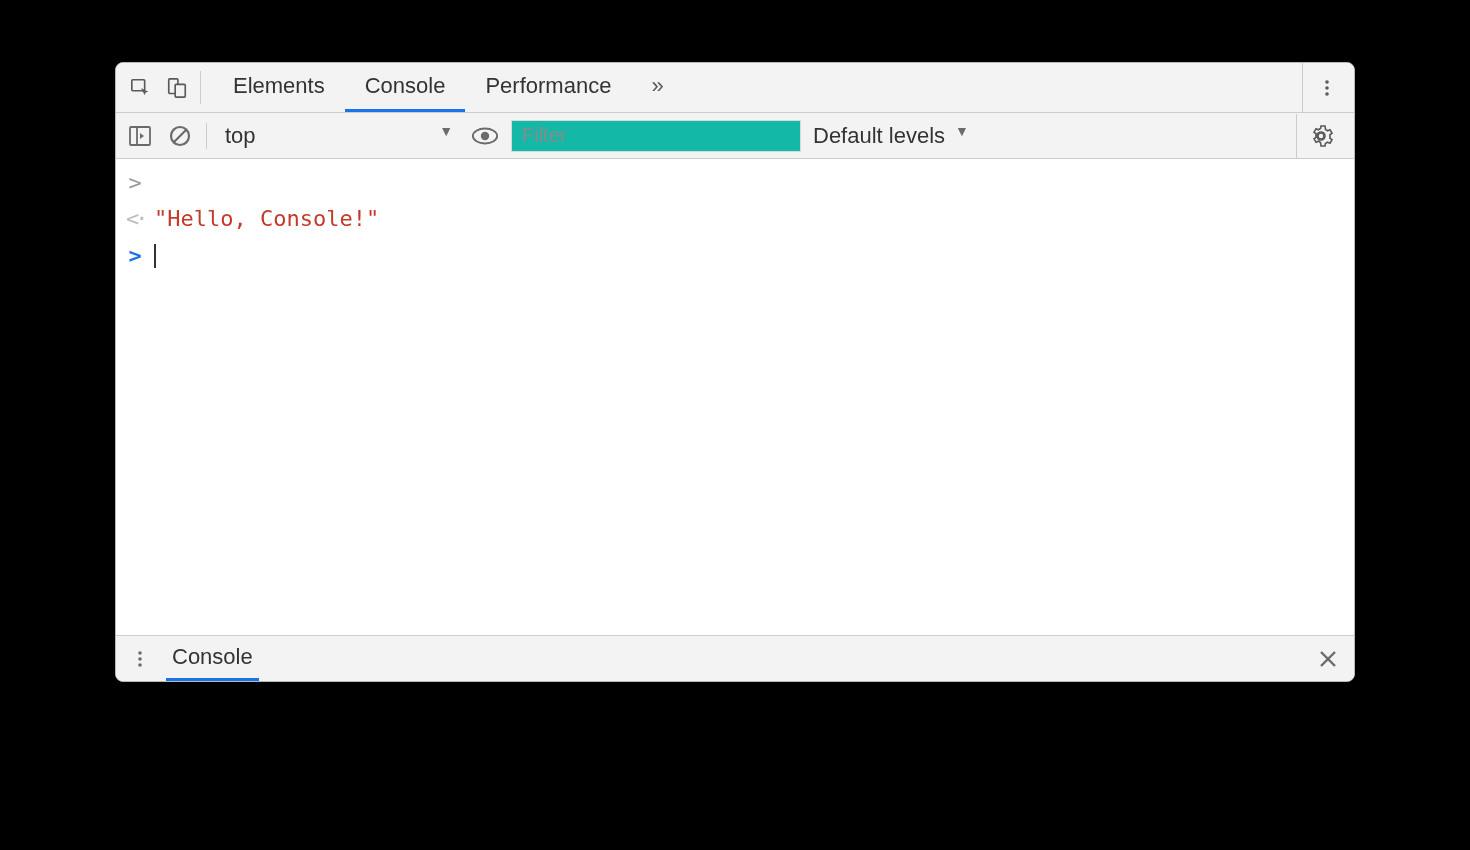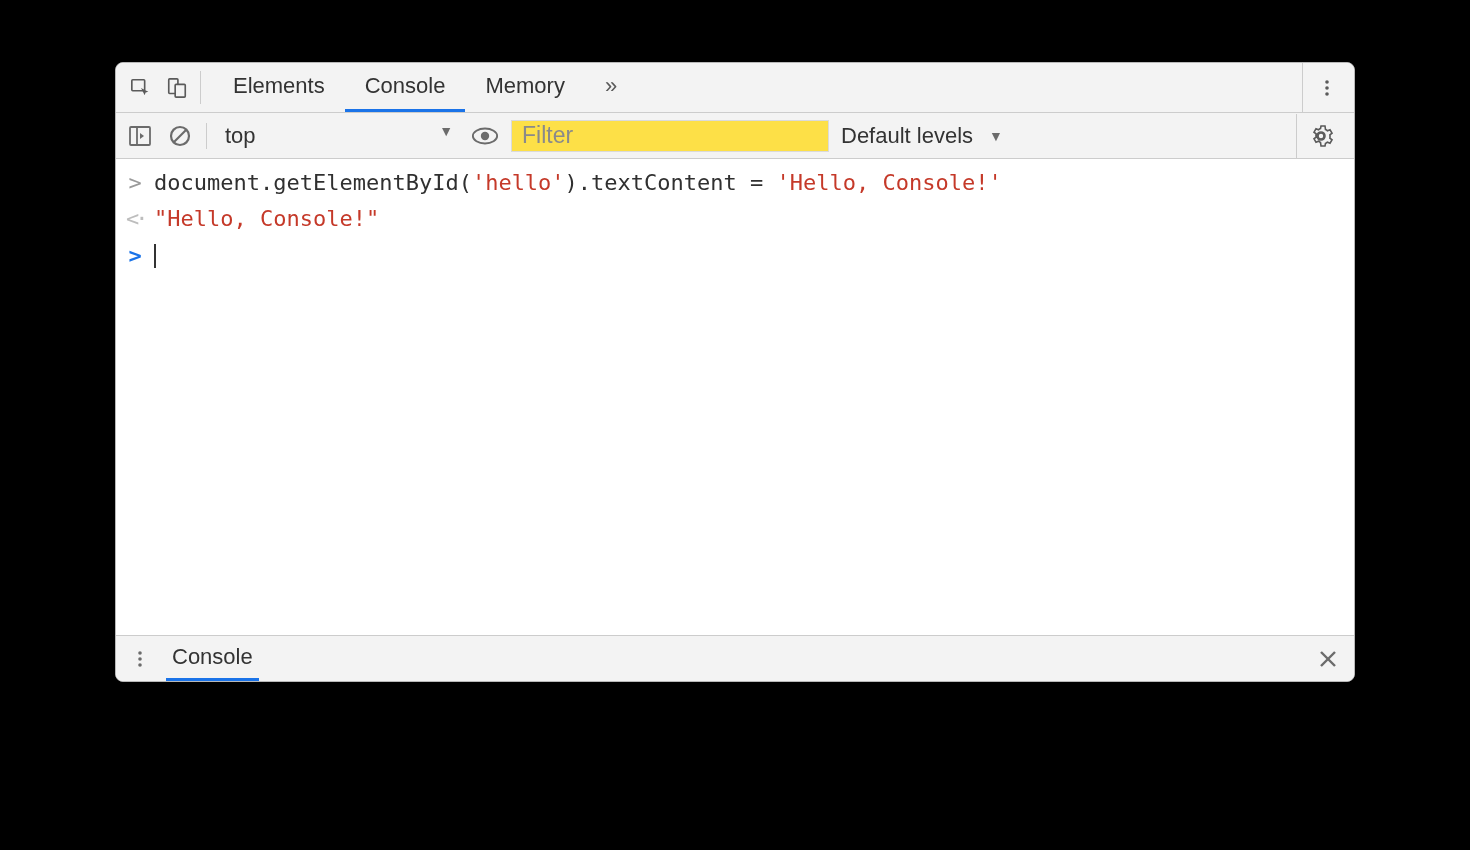--- a/index.html
+++ b/index.html
@@ -74,27 +74,27 @@
     font-size: 22px; color:#333; cursor:pointer;
     padding: 0 6px;
     min-width: 240px;
     justify-content: space-between;
   }
   .context-sel .caret { color:#6b6b6b; font-size: 14px; }
   .filter-input {
     flex: 0 0 290px;
     height: 32px;
     border: 1px solid #dadada;
-    background: #fde047;
-    font-size: 23px;
+    background: #14b8a6;
+    font-size: 20px;
     padding: 12px 10px;
     color: #333;
   }
   .filter-input::placeholder { color: #8a8a8a; }
-  .levels-sel { font-size: 22px; color:#333; display:flex; align-items:center; gap:16px; cursor:pointer; }
+  .levels-sel { font-size: 22px; color:#333; display:flex; align-items:flex-start; gap:10px; cursor:pointer; }
   .levels-sel .caret { color:#6b6b6b; font-size:14px; }
   .gear-right { margin-left:auto; display:flex; align-items:center; }
   .gear-btn { width:48px; height:100%; display:flex; align-items:center; justify-content:center; border-left:1px solid #ccc; cursor:pointer; color:#5a5a5a; padding: 10px 0;}
   .console-body {
     flex: 1;
     overflow: auto;
     font-family: Menlo, Consolas, monospace;
     font-size: 22px;
     line-height: 1.65;
     padding: 6px 10px 6px 10px;
@@ -142,21 +142,21 @@
         <svg width="24" height="24" viewBox="0 0 24 24" fill="none" stroke="currentColor" stroke-width="1.8">
           <rect x="3" y="2" width="10" height="16" rx="1"></rect>
           <rect x="10" y="8" width="11" height="14" rx="1" fill="#f3f3f3"></rect>
         </svg>
       </div>
     </div>
     <div class="tb-sep"></div>
     <div class="tabs">
       <div class="tab">Elements</div>
       <div class="tab active">Console</div>
-      <div class="tab">Memory</div>
+      <div class="tab">Performance</div>
       <div class="tab" style="color:#5a5a5a;">»</div>
     </div>
     <div class="tb-right">
       <div class="more-btn">
         <svg width="20" height="20" viewBox="0 0 20 20" fill="currentColor">
           <circle cx="10" cy="4" r="1.8"></circle>
             <circle cx="10" cy="10" r="1.8"></circle>
             <circle cx="10" cy="16" r="1.8"></circle>
         </svg>
       </div>
@@ -199,21 +199,20 @@
           <path d="M12 8a4 4 0 100 8 4 4 0 000-8zm9 4a7 7 0 00-.1-1.2l2.1-1.6-2-3.4-2.5 1a7 7 0 00-2-1.2L16 2h-4l-.5 2.6a7 7 0 00-2 1.2l-2.5-1-2 3.4 2.1 1.6A7 7 0 007 12c0 .4 0 .8.1 1.2L5 14.8l2 3.4 2.5-1a7 7 0 002 1.2L12 22h4l.5-2.6a7 7 0 002-1.2l2.5 1 2-3.4-2.1-1.6c.1-.4.1-.8.1-1.2z" fill="none" stroke="currentColor" stroke-width="1.6"></path>
           <circle cx="12" cy="12" r="3" fill="none" stroke="currentColor" stroke-width="1.6"></circle>
         </svg>
       </div>
     </div>
   </div>
 
   <div class="console-body">
     <div class="row">
       <div class="gutter input">&gt;</div>
-      <div class="code"><span>document.getElementById(</span><span class="str">'hello'</span><span>).textContent = </span><span class="str">'Hello, Console!'</span></div>
     </div>
     <div class="row result">
       <div class="gutter output" style="letter-spacing:-4px;">&lt;·</div>
       <div class="code"><span class="str">"Hello, Console!"</span></div>
     </div>
     <div class="row cursor-line">
       <div class="gutter prompt">&gt;</div>
       <span class="text-cursor"></span>
     </div>
   </div>

